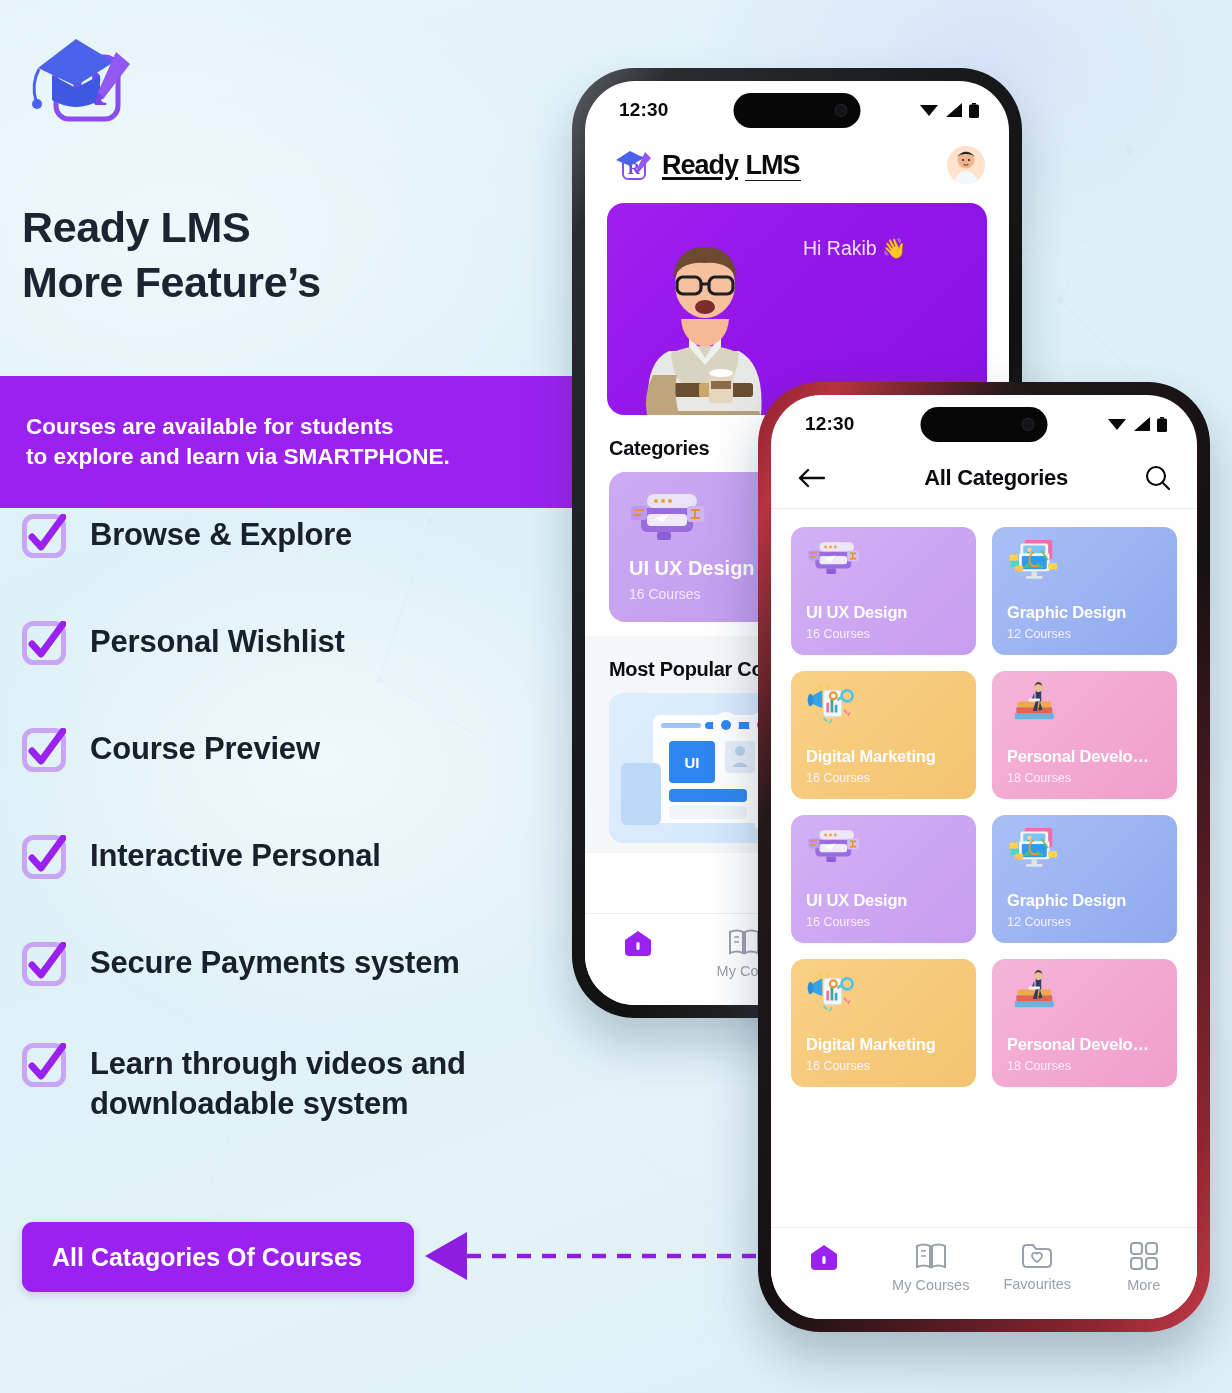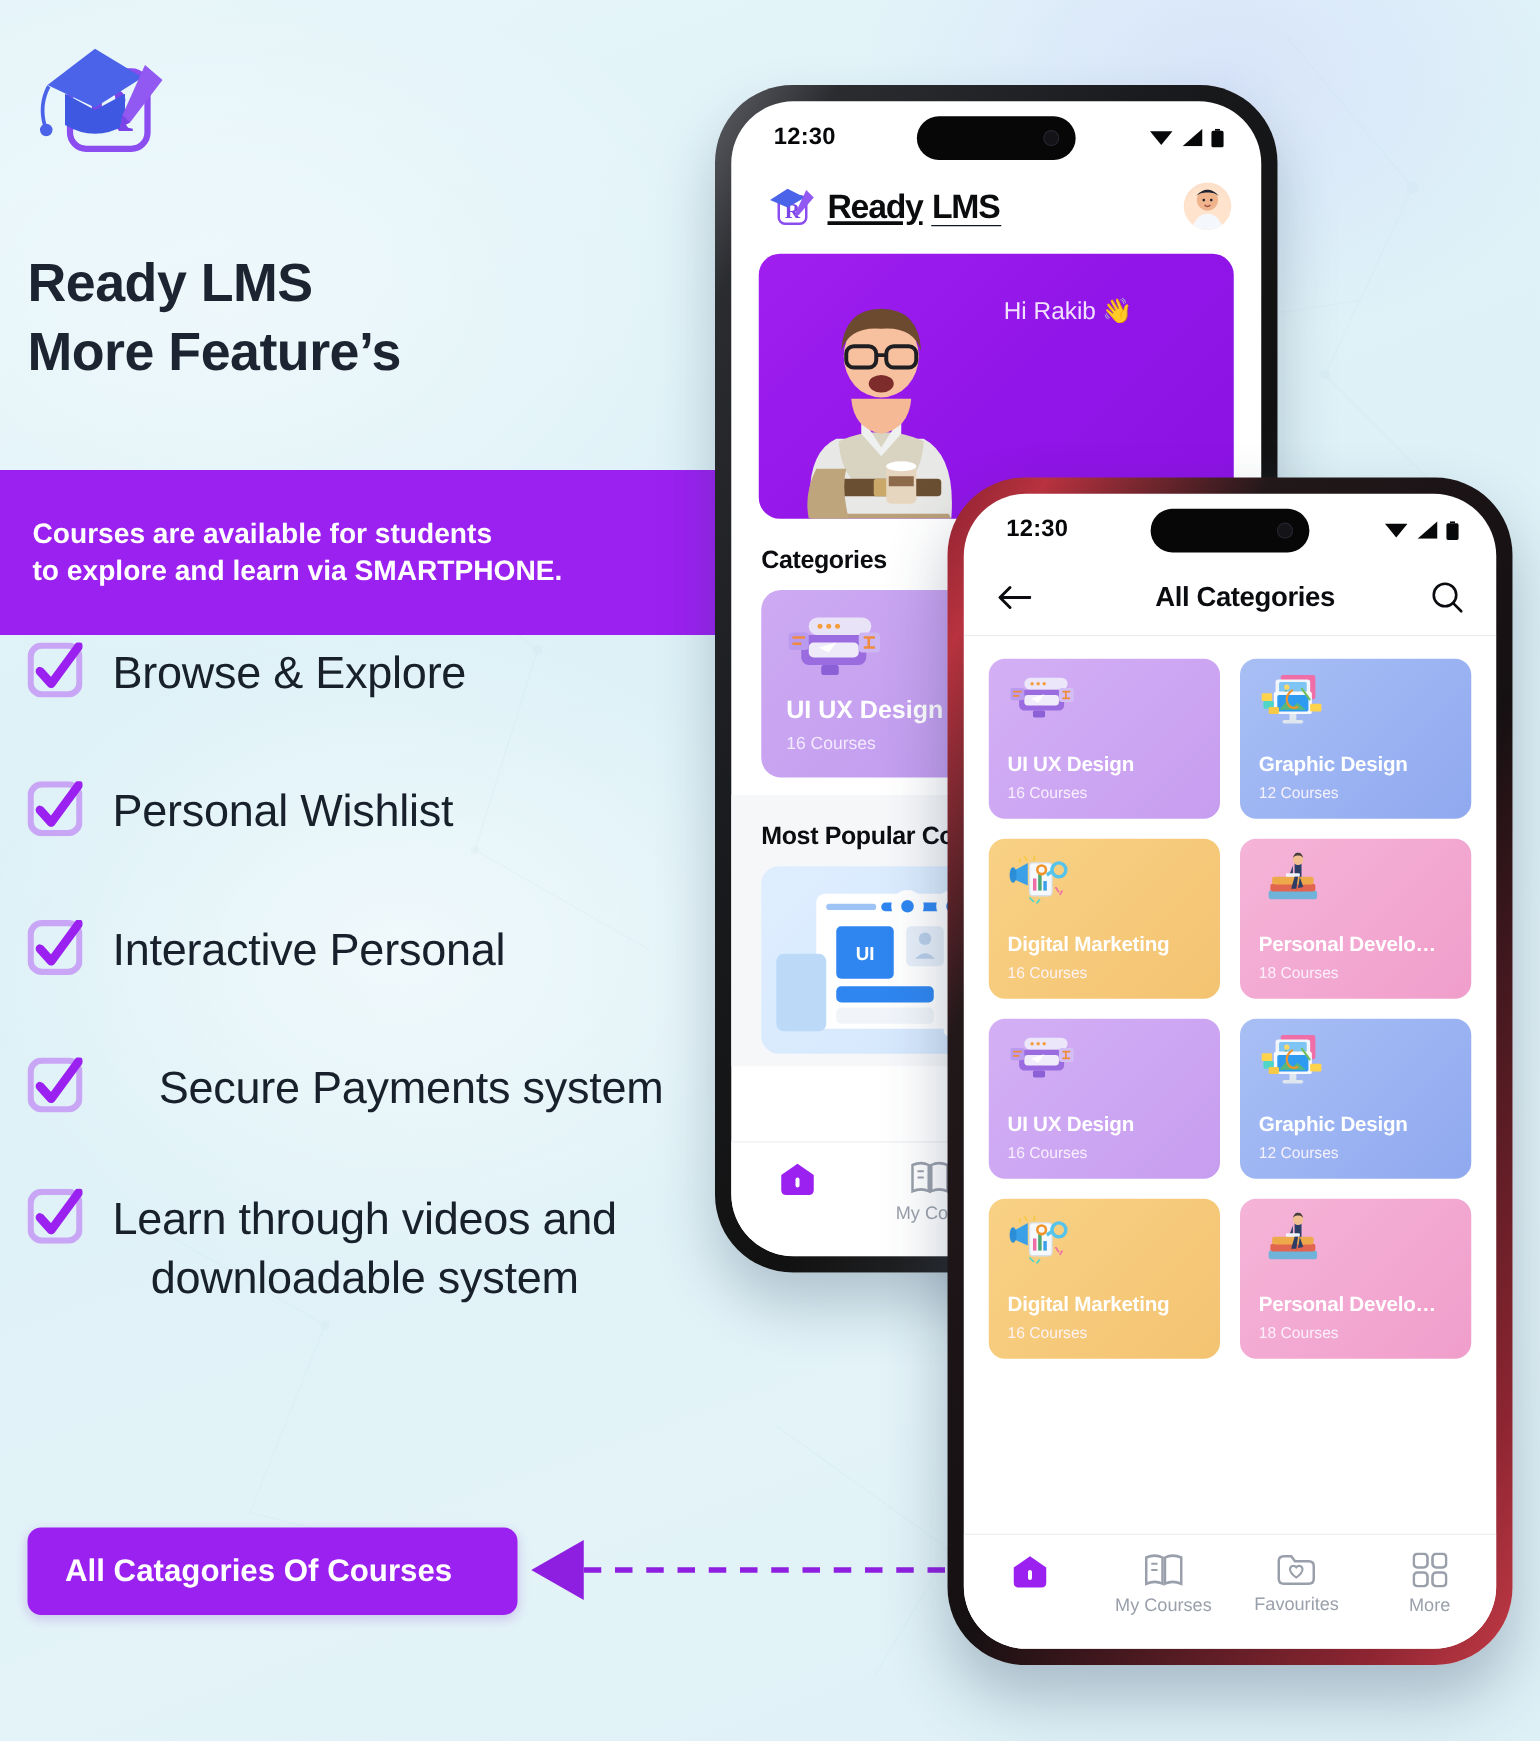--- a/index.html
+++ b/index.html
@@ -39,22 +39,22 @@
   }
   #purple-strip .pl {
     display:block; color:#fff; font-size:22.5px; font-weight:700;
     line-height:1.32; white-space:nowrap;
   }
 
   #feature-list { position:absolute; left:22px; top:512px; width:560px; }
   .feat { display:flex; align-items:flex-start; margin-bottom:0; }
   .feat .cbx { flex:0 0 auto; width:44px; height:44px; margin-right:24px; margin-top:2px; }
   .feat .ftxt {
-    font-size:36px; font-weight:400; color:#17202b;
-    line-height:1.30; letter-spacing:-0.2px; padding-top:3px;text-align:center;
+    font-size:31px; font-weight:700; color:#17202b;
+    line-height:1.30; letter-spacing:-0.2px; padding-top:3px;
   }
   .feat .ftxt span { display:block; white-space:nowrap; }
 
   #cta-button {
     position:absolute; left:22px; top:1222px;
     width:392px; height:70px; border-radius:11px;
     background:#9b21f0; border:none; cursor:pointer;
     color:#fff; font-size:25px; font-weight:700;
     font-family:"Liberation Sans", sans-serif;
     display:flex; align-items:center; padding-left:30px;
@@ -245,25 +245,35 @@
       <span>Personal Wishlist</span>
 
     </span>
     </div>
     <div class="feat" style="margin-bottom: 61px;">
       <span class="cbx"><svg viewBox="0 0 44 44">
   <rect x="2.5" y="2.5" width="39" height="39" rx="9" fill="none" stroke="#c9a6f5" stroke-width="5"></rect>
   <path d="M10 23 L19 33 L41 3" stroke="#9b21f0" stroke-width="7" fill="none" stroke-linecap="round" stroke-linejoin="round"></path>
 </svg></span>
     <span class="ftxt">
+      <span>Course Preview</span>
+
+    </span>
+    </div>
+    <div class="feat" style="margin-bottom: 61px;">
+      <span class="cbx"><svg viewBox="0 0 44 44">
+  <rect x="2.5" y="2.5" width="39" height="39" rx="9" fill="none" stroke="#c9a6f5" stroke-width="5"></rect>
+  <path d="M10 23 L19 33 L41 3" stroke="#9b21f0" stroke-width="7" fill="none" stroke-linecap="round" stroke-linejoin="round"></path>
+</svg></span>
+    <span class="ftxt">
       <span>Interactive Personal</span>
 
     </span>
     </div>
-    <div class="feat" style="margin-bottom: 55px; gap: 37px;">
+    <div class="feat" style="margin-bottom: 55px;">
       <span class="cbx"><svg viewBox="0 0 44 44">
   <rect x="2.5" y="2.5" width="39" height="39" rx="9" fill="none" stroke="#c9a6f5" stroke-width="5"></rect>
   <path d="M10 23 L19 33 L41 3" stroke="#9b21f0" stroke-width="7" fill="none" stroke-linecap="round" stroke-linejoin="round"></path>
 </svg></span>
     <span class="ftxt">
       <span>Secure Payments system</span>
 
     </span>
     </div>
     <div class="feat" style="margin-bottom: 0px;">

